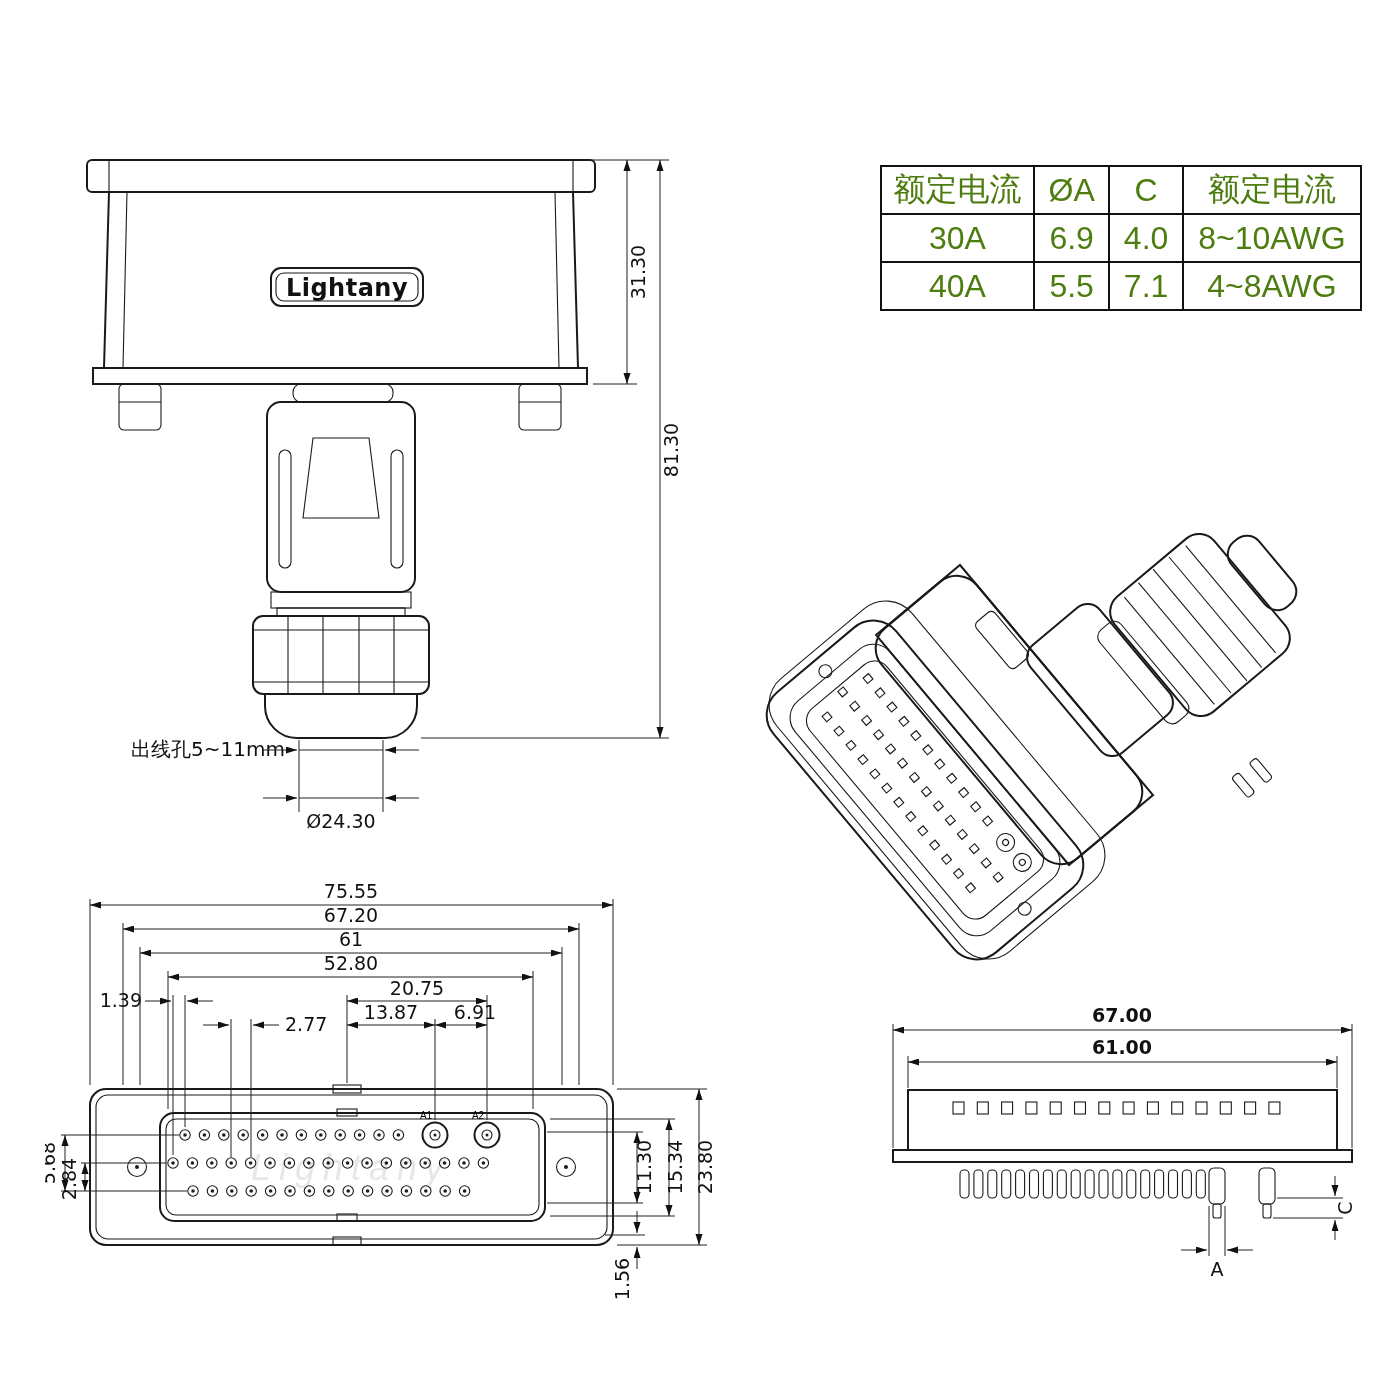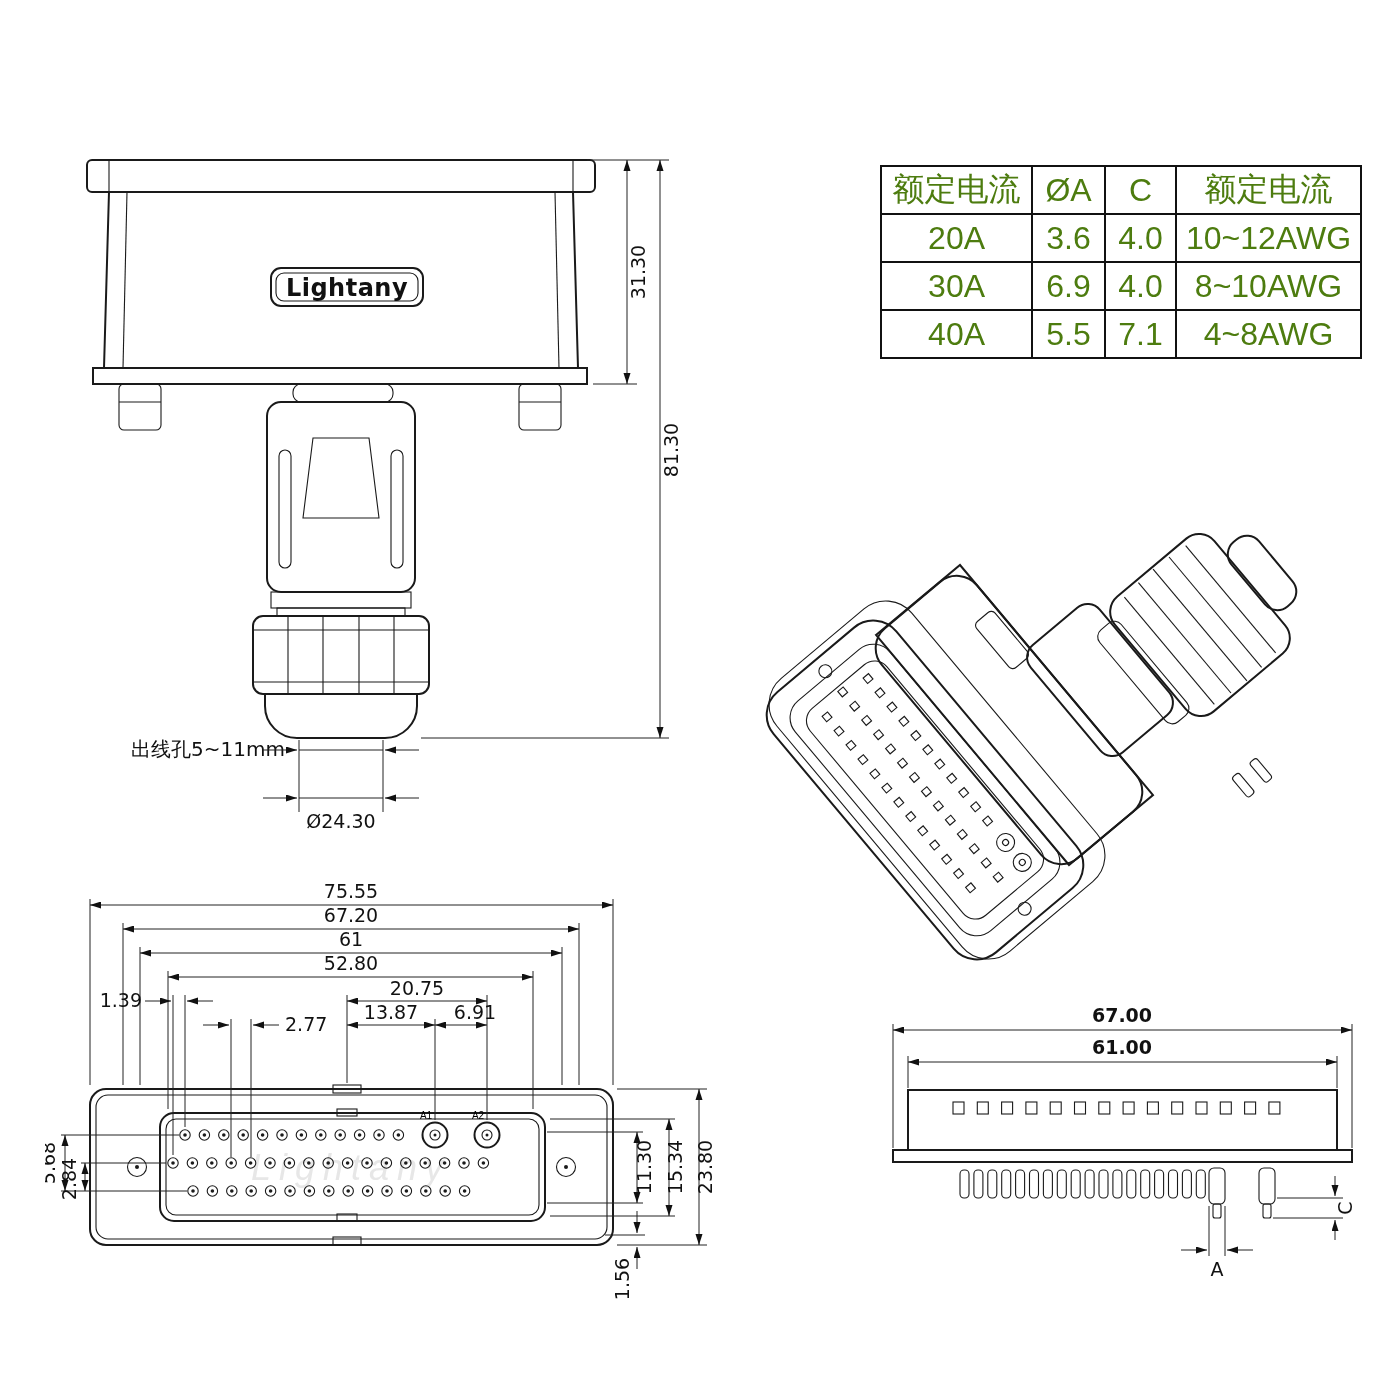--- a/index.html
+++ b/index.html
@@ -90,26 +90,20 @@
     <table class="spec">
       <thead>
         <tr>
           <th class="c1">额定电流</th>
           <th class="c2">ØA</th>
           <th class="c3">C</th>
           <th class="c4">额定电流</th>
         </tr>
       </thead>
       <tbody>
-        <tr>
-          <td>20A</td>
-          <td>3.6</td>
-          <td>4.0</td>
-          <td>10~12AWG</td>
-        </tr>
         <tr>
           <td>30A</td>
           <td>6.9</td>
           <td>4.0</td>
           <td>8~10AWG</td>
         </tr>
         <tr>
           <td>40A</td>
           <td>5.5</td>
           <td>7.1</td>

